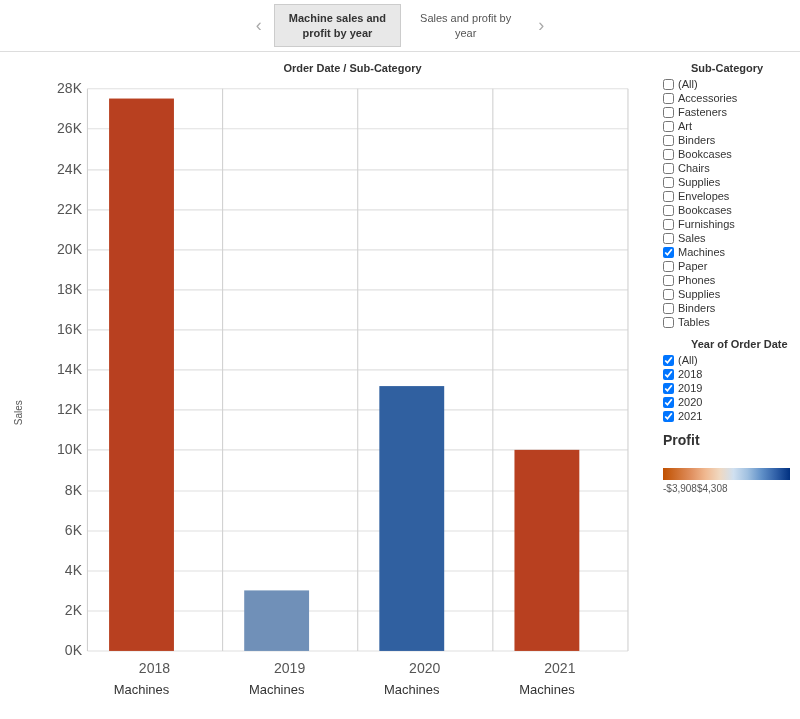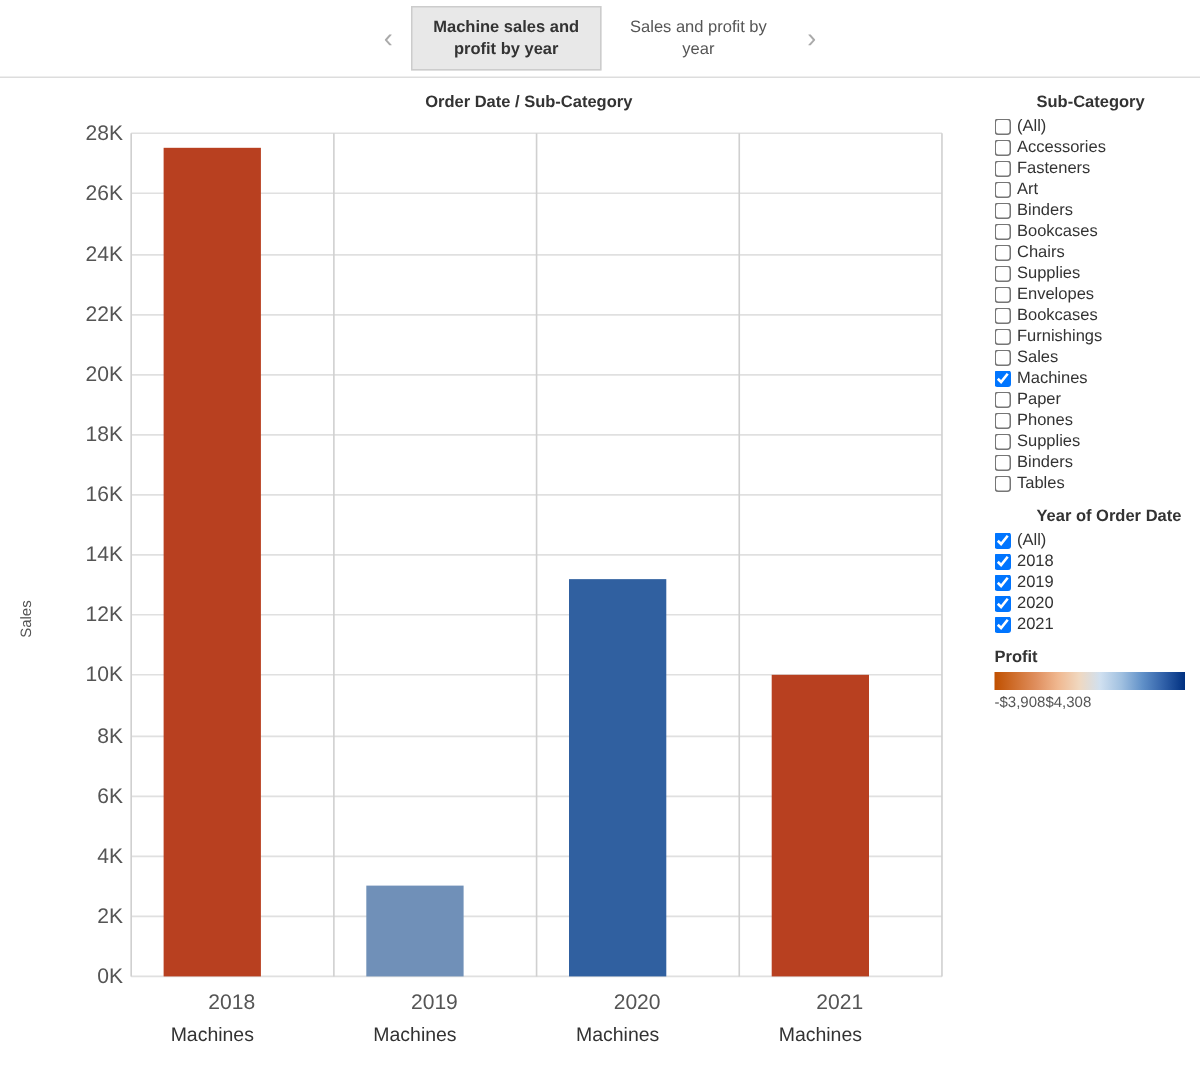--- a/index.html
+++ b/index.html
@@ -126,23 +126,23 @@
       color: #333;
       cursor: pointer;
     }
 
     .section-gap { margin-top: 10px; }
 
     
     .color-legend-title {
       font-weight: bold;
       color: #333;
-      margin-bottom: 4px;
+      margin-bottom: 20px;
       margin-top: 10px;
-      font-size: 11px;
+      font-size: 14px;
     }
     .color-gradient-bar {
       width: 100%;
       height: 12px;
       background: linear-gradient(to right, #b85c00, #d97030, #f0a060, #f5c090, #e8d8c8, #c8d8e8, #90b8d8, #5090c0, #1060a0, #003080);
       margin-bottom: 3px;
     }
     .color-legend-labels {
       display: flex;
       justify-content: flex-start;

